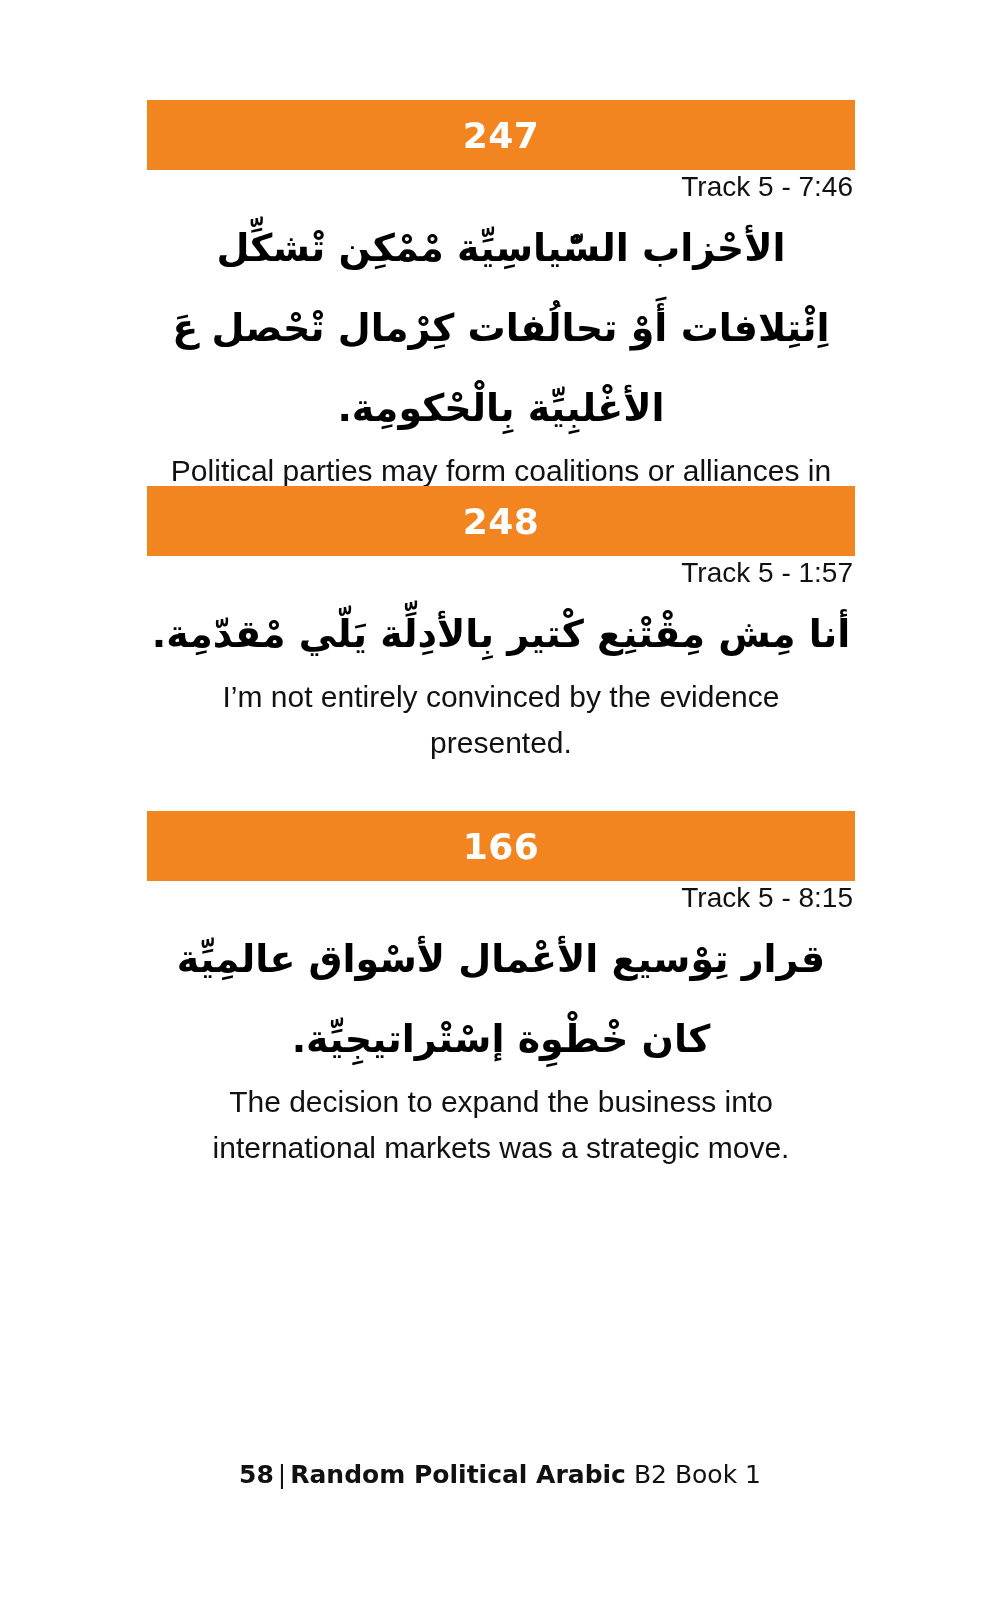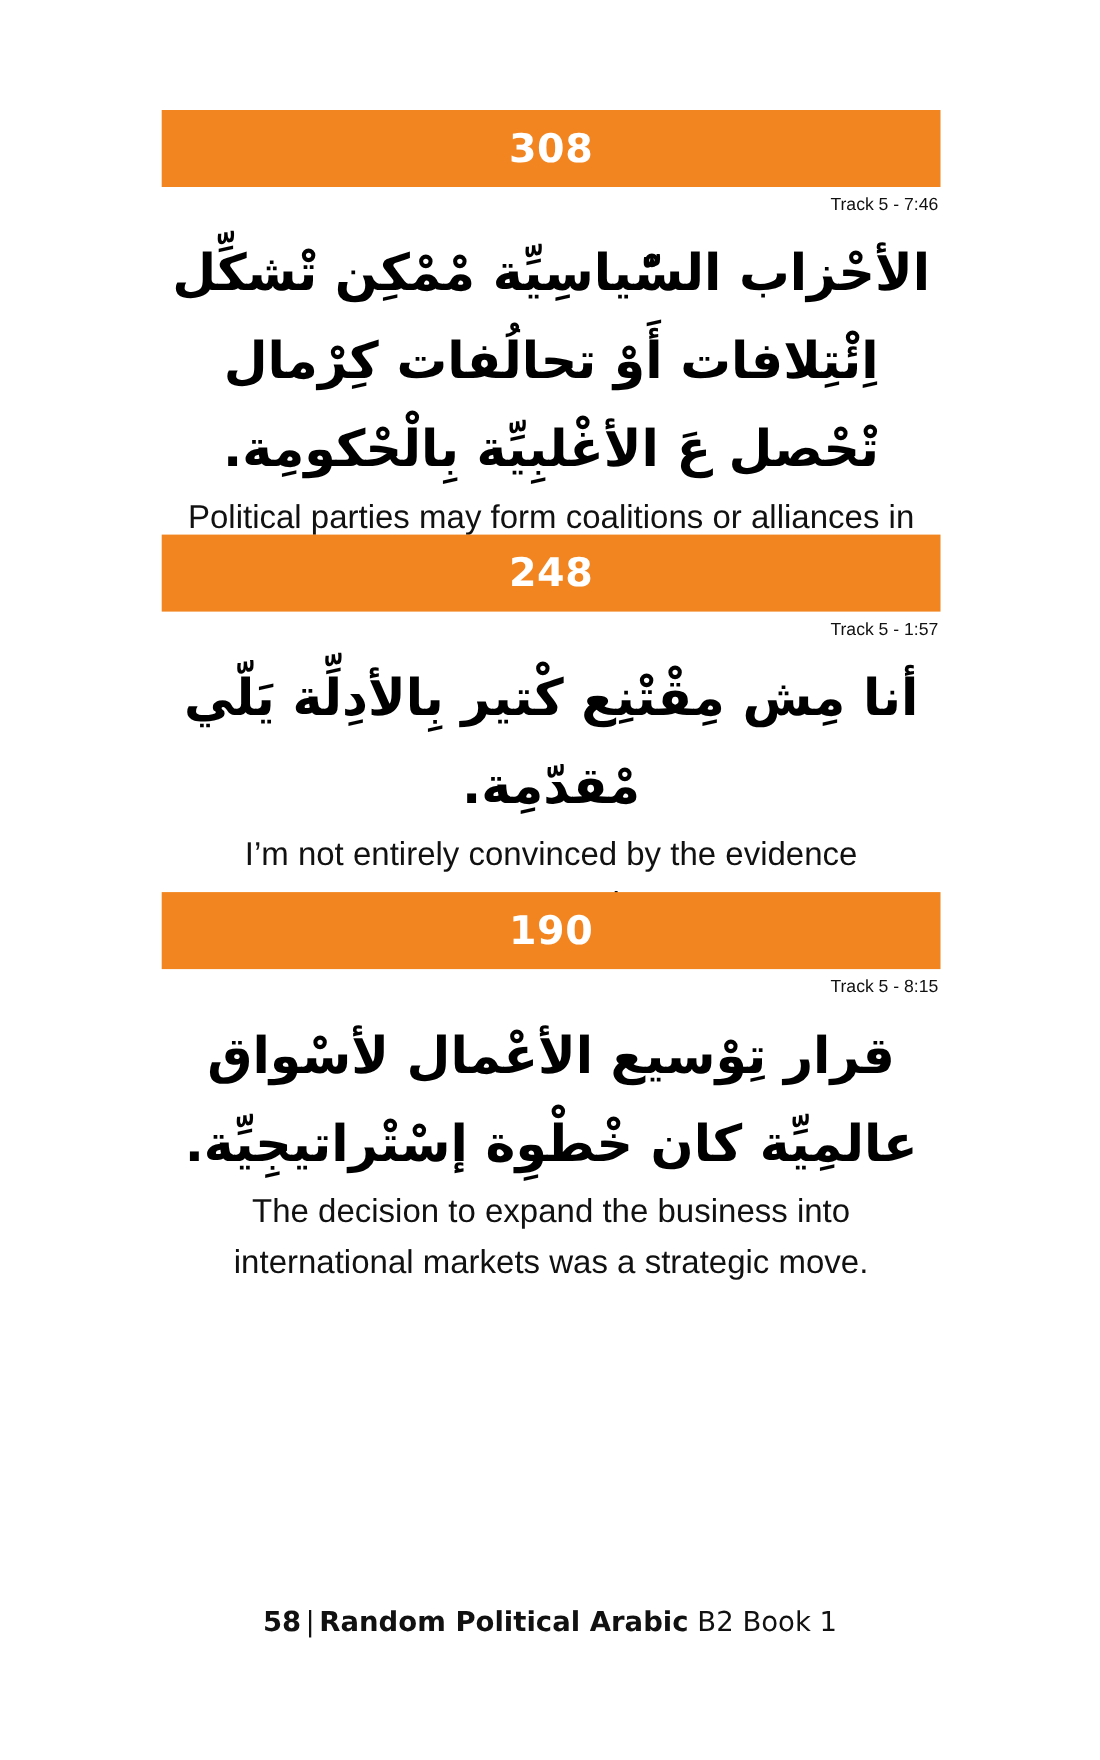--- a/index.html
+++ b/index.html
@@ -30,33 +30,33 @@
     .num-bar span {
       color: #ffffff;
       font-family: "DejaVu Sans", sans-serif;
       font-weight: bold;
       font-size: 36px;
       letter-spacing: 0.5px;
     }
     .track {
       text-align: right;
       font-family: "Liberation Sans", sans-serif;
-      font-size: 16px;
+      font-size: 28px;
       color: #111;
       margin-top: 4px;
       height: 26px;
       line-height: 26px;
       padding-right: 2px;
     }
     .arabic {
       direction: rtl;
       text-align: center;
       font-family: "DejaVu Sans", sans-serif;
       font-weight: bold;
-      font-size: 46px;
+      font-size: 38px;
       line-height: 80px;
       margin-top: 8px;
       color: #000;
     }
     .english {
       text-align: center;
       font-family: "Liberation Sans", sans-serif;
       font-size: 30px;
       line-height: 46px;
       color: #111;
@@ -73,39 +73,39 @@
       color: #111;
     }
     .footer .bold { font-weight: bold; }
     .footer .sep { margin: 0 4px; }
   </style>
 </head>
 <body>
 
 <div class="entry" style="top:100px;">
   <div class="num-bar">
-    <span>308</span>
+    <span>247</span>
   </div>
   <div class="track">Track 5 - 7:46</div>
   <div class="arabic" style="padding:0 8px;">الأحْزاب السّْياسِيِّة مْمْكِن تْشكِّل اِئْتِلافات أَوْ تحالُفات كِرْمال تْحْصل عَ الأغْلبِيِّة بِالْحْكومِة.</div>
   <div class="english">Political parties may form coalitions or alliances in order to have a majority in government.</div>
 </div>
 
 <div class="entry" style="top:486px;">
   <div class="num-bar">
     <span>248</span>
   </div>
   <div class="track">Track 5 - 1:57</div>
   <div class="arabic">أنا مِش مِقْتْنِع كْتير بِالأدِلِّة يَلّي مْقدّمِة.</div>
   <div class="english" style="padding:0 30px;">I’m not entirely convinced by the evidence presented.</div>
 </div>
 
 <div class="entry" style="top:811px;">
   <div class="num-bar">
-    <span>190</span>
+    <span>166</span>
   </div>
   <div class="track">Track 5 - 8:15</div>
   <div class="arabic" style="padding:0 10px;">قرار تِوْسيع الأعْمال لأسْواق عالمِيِّة كان خْطْوِة إسْتْراتيجِيِّة.</div>
   <div class="english" style="padding:0 20px;">The decision to expand the business into international markets was a strategic move.</div>
 </div>
 
 <div class="footer">
   <span class="bold">58</span><span class="sep">|</span><span class="bold">Random Political Arabic</span>
   <span>B2 Book 1</span>
 </div>

